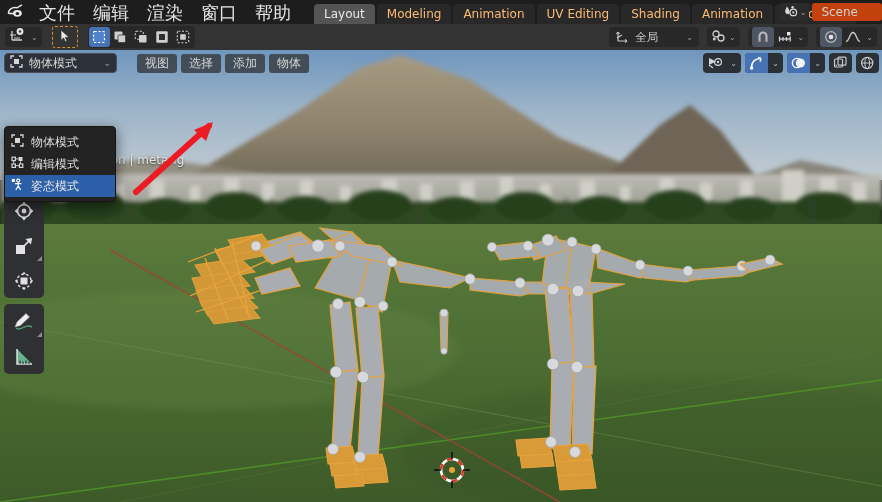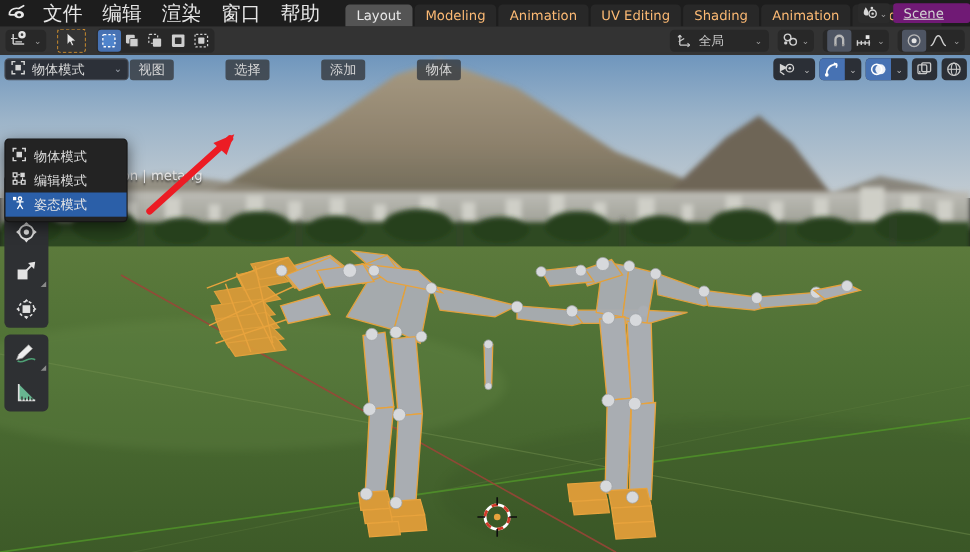--- a/index.html
+++ b/index.html
@@ -15,22 +15,22 @@
   .menu-item { color:#e5e5e5; font-size:18px; padding:0 9px; height:19px;
     line-height:19px; border-radius:3px; white-space:nowrap; }
   .wsp-tabs { display:flex; align-items:flex-end; height:24px; margin-left:14px; }
   .wsp-tab { font-size:12px; color:#fdba74; padding:0 10px; height:20px; line-height:20px;
     border-radius:4px 4px 0 0; background:#282828; margin-right:2px; white-space:nowrap; }
   .wsp-tab.active { background:#545454; color:#e8e8e8; }
   .topbar-right { position:absolute; right:0; top:0; height:24px; display:flex;
     align-items:center; }
   .scene-widget { display:flex; align-items:center; background:#2b2b2b; border-radius:3px;
     height:18px; padding:0 3px; margin-right:3px; }
-  .scene-name { background:#701a75; color:#d2d2d2; font-size:12px; height:18px;
-    line-height:18px; padding:0 24px 0 9px; border-radius:3px;text-decoration:underline; }
+  .scene-name { background:#c2410c; color:#d2d2d2; font-size:12px; height:18px;
+    line-height:18px; padding:0 24px 0 9px; border-radius:3px; }
   .mini-caret { color:#a0a0a0; font-size:8px; margin-left:2px; }
 
   
   .toolheader { position:absolute; left:0; top:24px; width:882px; height:26px;
     background:#333333; display:flex; align-items:center; padding:0 5px; }
   .th-btn { width:22px; height:20px; display:flex; align-items:center; justify-content:center; }
   .cursor-widget { display:flex; align-items:center; background:#282828; border-radius:4px;
     height:20px; padding:0 4px; margin-right:10px; }
   .dash-box { width:26px; height:22px; border:1px dashed #d4922e; border-radius:3px;
     display:flex; align-items:center; justify-content:center; margin-right:10px; }
@@ -52,21 +52,21 @@
   .vp-canvas { position:absolute; inset:0; }
 
   
   .vp-header { position:absolute; left:0; top:0; width:882px; height:26px;
     display:flex; align-items:center; padding:0 4px; z-index:30; }
   .mode-select { display:flex; align-items:center; width:113px; height:20px;
     background:#2c3038; border:1px solid #4a4e57; border-radius:4px;
     color:#d8d8d8; font-size:12px; padding:0 5px; }
   .mode-select .mlabel { margin-left:6px; }
   .mode-select .mcaret { margin-left:auto; color:#9aa0aa; font-size:9px; }
-  .vp-menus { display:flex; align-items:center; margin-left:1px;gap:43px; }
+  .vp-menus { display:flex; align-items:center; margin-left:20px; }
   .vp-menu { color:#d5d5d5; font-size:12px; background:rgba(58,62,68,.85);
     border-radius:3px; padding:0 8px; height:19px; line-height:19px; margin-right:4px; }
   .vp-right { position:absolute; right:3px; top:3px; display:flex; align-items:center;
     z-index:30; }
   .vr-group { display:flex; align-items:center; background:#2b2f36; border-radius:4px;
     height:20px; margin-left:4px; }
   .vr-btn { width:23px; height:20px; display:flex; align-items:center; justify-content:center; }
   .vr-btn.on { background:#4772b3; border-radius:4px 0 0 4px; }
   .vr-caret { width:15px; height:20px; display:flex; align-items:center;
     justify-content:center; color:#bdbdbd; font-size:8px; }

